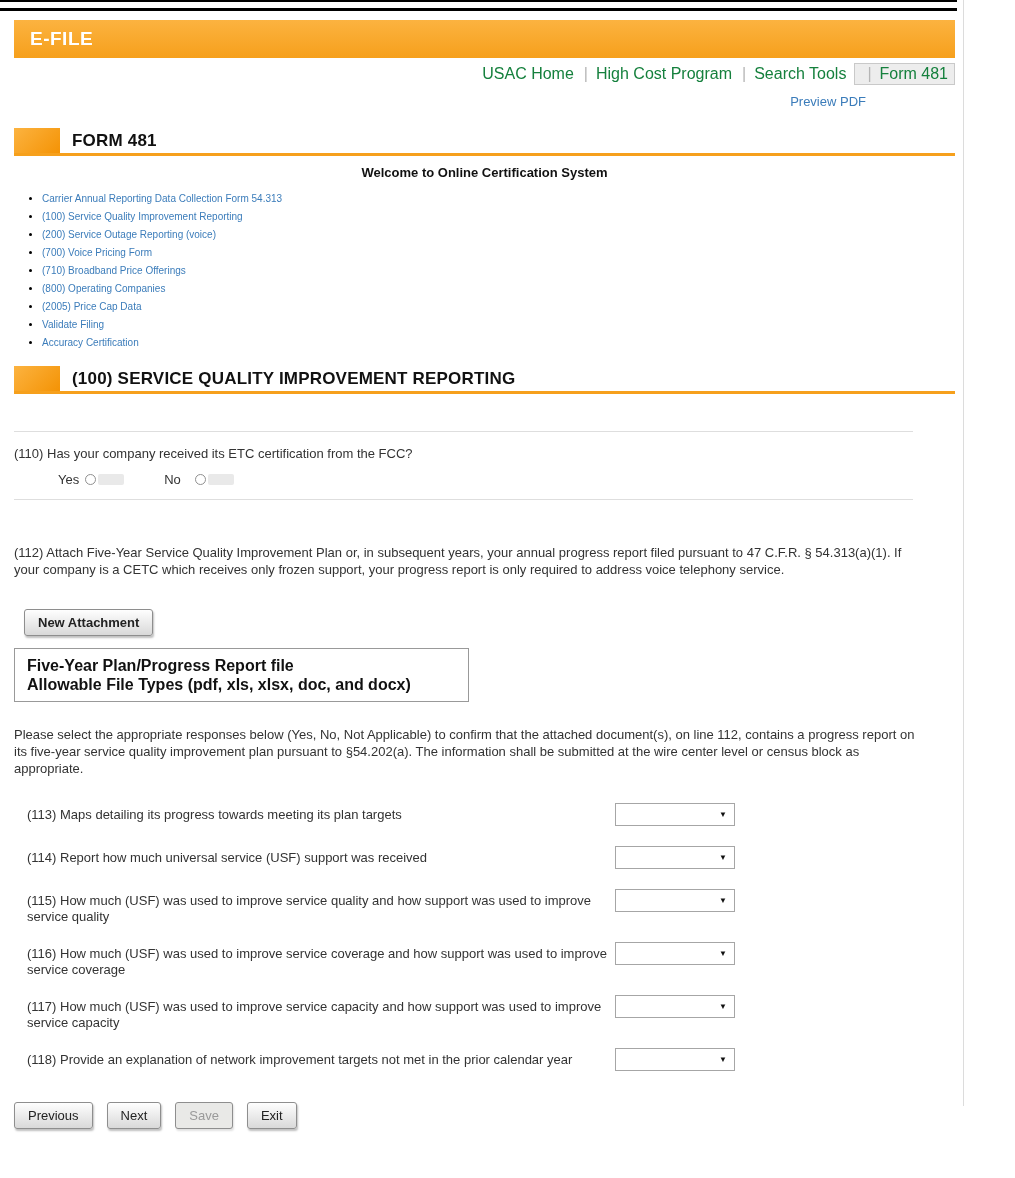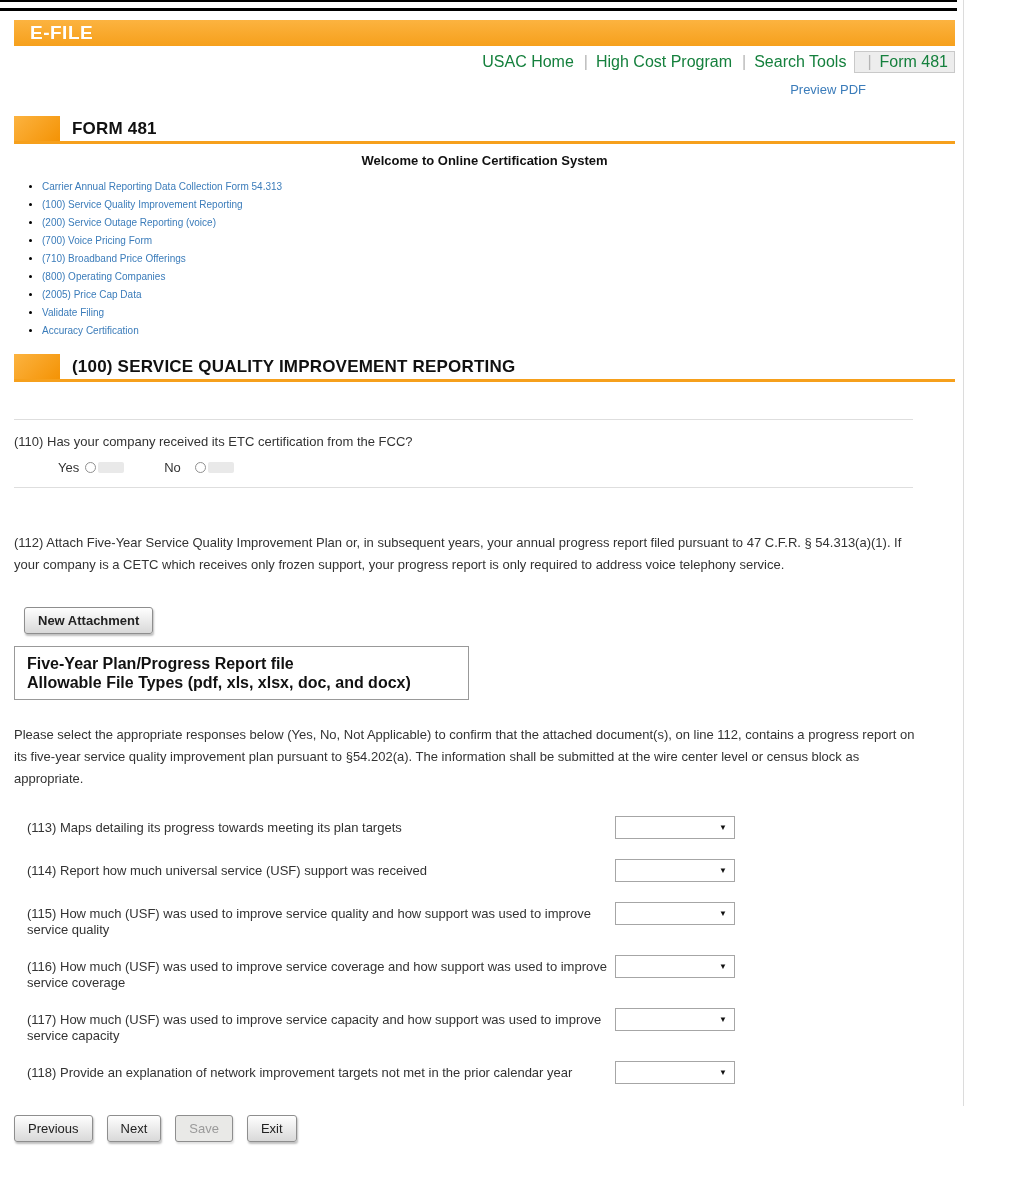--- a/index.html
+++ b/index.html
@@ -13,21 +13,21 @@
     width:1015px;height:1178px;background:#ffffff;position:relative;
     font-family:"Liberation Sans","DejaVu Sans",sans-serif;color:#333;
     overflow:hidden;
   }
   .rule-top-a{position:absolute;left:0;top:0;width:957px;height:2px;background:#000;}
   .rule-top-b{position:absolute;left:0;top:8px;width:957px;height:3px;background:#000;}
   .right-line{position:absolute;left:963px;top:0;width:1px;height:1106px;background:#dcdcdc;}
 
   .content{position:absolute;left:14px;top:0;width:941px;}
 
-  .banner{margin-top:20px;height:26px;background:linear-gradient(180deg,var(--orange-light),var(--orange));
+  .banner{margin-top:20px;height:38px;background:linear-gradient(180deg,var(--orange-light),var(--orange));
     display:flex;align-items:center;padding-left:16px;}
   .brand{color:#fff;font-size:19px;font-weight:bold;letter-spacing:.5px;}
 
   .breadcrumbs{margin-top:5px;display:flex;align-items:center;font-size:16px;color:#15803d;padding-left:4px;justify-content:flex-end;}
   .crumb{cursor:pointer;padding:1px 2px;}
   .crumb + .crumb::before{content:"|";color:#b5b5b5;margin:0 8px 0 6px;}
   .crumb.active{background:#ededed;border:1px solid #c9c9c9;padding:1px 6px;margin-left:6px;}
   .crumb.active::before{margin-right:8px;}
 
   .preview-row{position:relative;height:18px;margin-top:9px;}
@@ -46,21 +46,21 @@
   .hr-light{border:0;border-top:1px solid #dedede;margin:0;width:899px;}
   .hr1{margin-top:37px;}
   .hr2{margin-top:12px;}
 
   .q110-text{margin-top:14px;font-size:13px;color:#333;}
   .radio-row{margin-top:11px;padding-left:44px;display:flex;align-items:center;font-size:13px;color:#333;}
   .radio{width:11px;height:11px;border:1px solid #909090;border-radius:50%;background:#fff;display:inline-block;margin-left:6px;cursor:pointer;}
   .pill{width:26px;height:11px;background:#e9e9e9;border-radius:2px;display:inline-block;margin-left:2px;}
   .no-group{margin-left:40px;display:flex;align-items:center;}
 
-  .para{margin:0;font-size:13px;line-height:22px;width:902px;color:#333;}
+  .para{margin:0;font-size:13px;line-height:17px;width:902px;color:#333;}
   .p112{margin-top:44px;}
   .p-instr{margin-top:24px;}
 
   .btn{font-size:13px;font-family:inherit;color:#222;padding:5px 13px;border:1px solid #8e8e8e;border-radius:3px;
     background:linear-gradient(180deg,#fefefe,#d9d9d9);box-shadow:1px 2px 2px rgba(0,0,0,0.25);cursor:pointer;}
   .btn-attach{margin-top:31px;margin-left:10px;font-weight:bold;}
   .btn.disabled{color:#9a9a9a;background:#e9e9e7;box-shadow:1px 2px 2px rgba(0,0,0,0.12);cursor:default;}
 
   .attach-box{margin-top:12px;width:455px;border:1px solid #999;padding:7px 12px;font-size:16px;font-weight:bold;line-height:19px;color:#111;}
 

